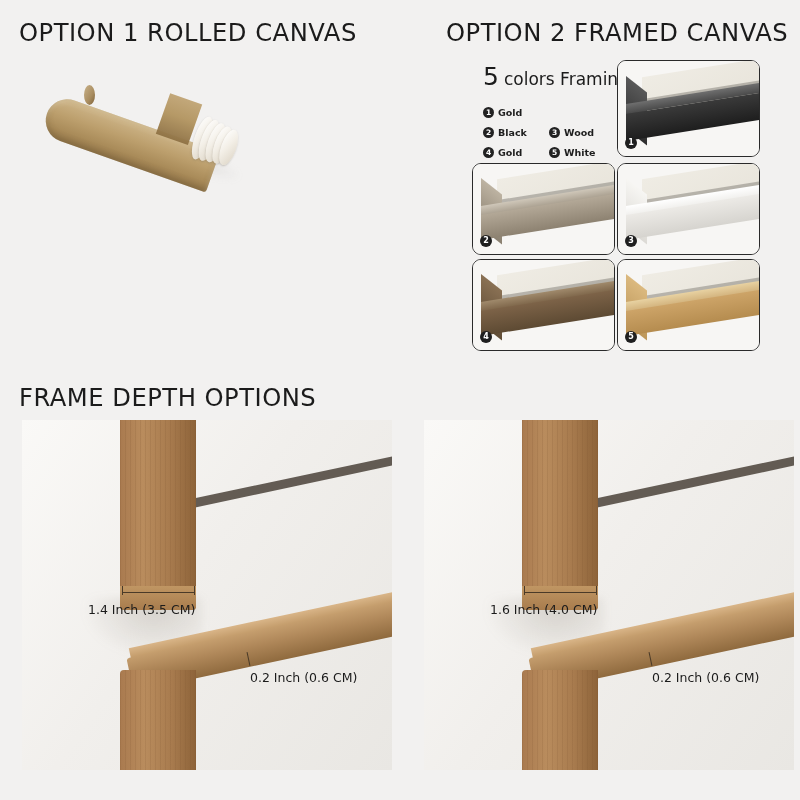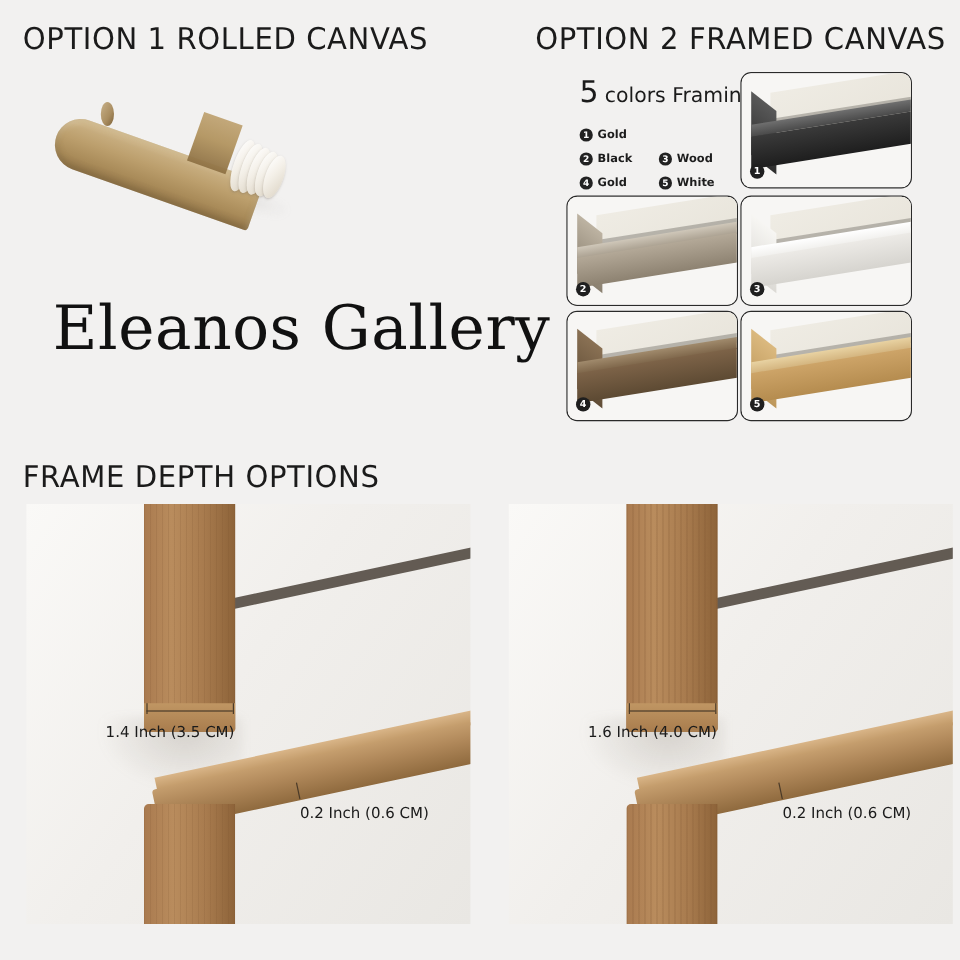--- a/index.html
+++ b/index.html
@@ -361,21 +361,20 @@
       <div class="layer cl1"></div>
       <div class="layer cl2"></div>
       <div class="layer cl3"></div>
       <div class="layer cl4"></div>
       <div class="layer cl5"></div>
     </div>
     <div class="tube-mouth"></div>
     <div class="tube-mouth-inner"></div>
   </div>
 
-  <div id="brand">Eleanos Gallery</div>
 
   <div class="heading" id="h-opt2">OPTION 2 FRAMED CANVAS</div>
 
   <div class="legend">
     <div class="legend-title">
       <span class="num">5</span>
       <span class="txt">colors Framing</span>
     </div>
     <div class="legend-grid">
       <div class="legend-item full">

